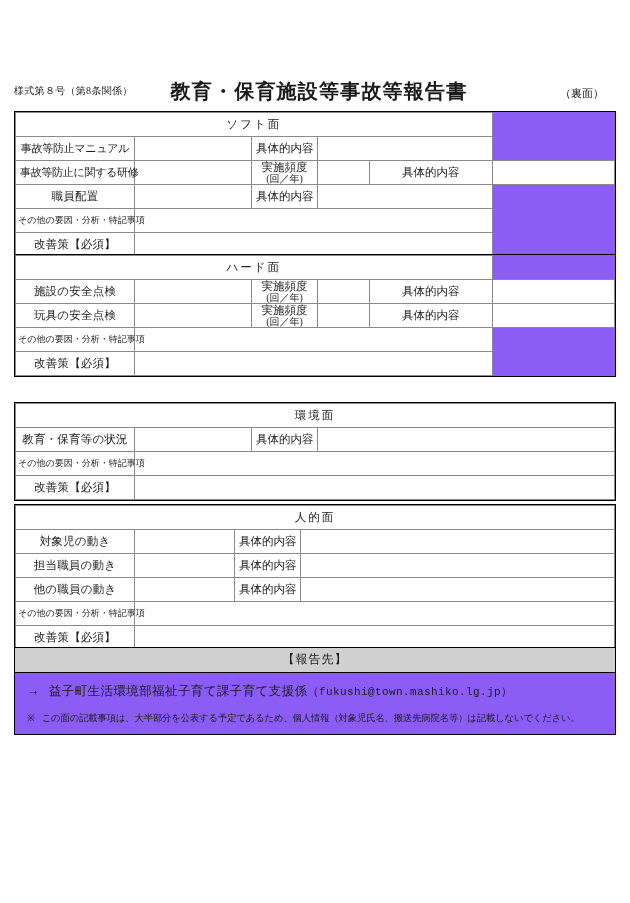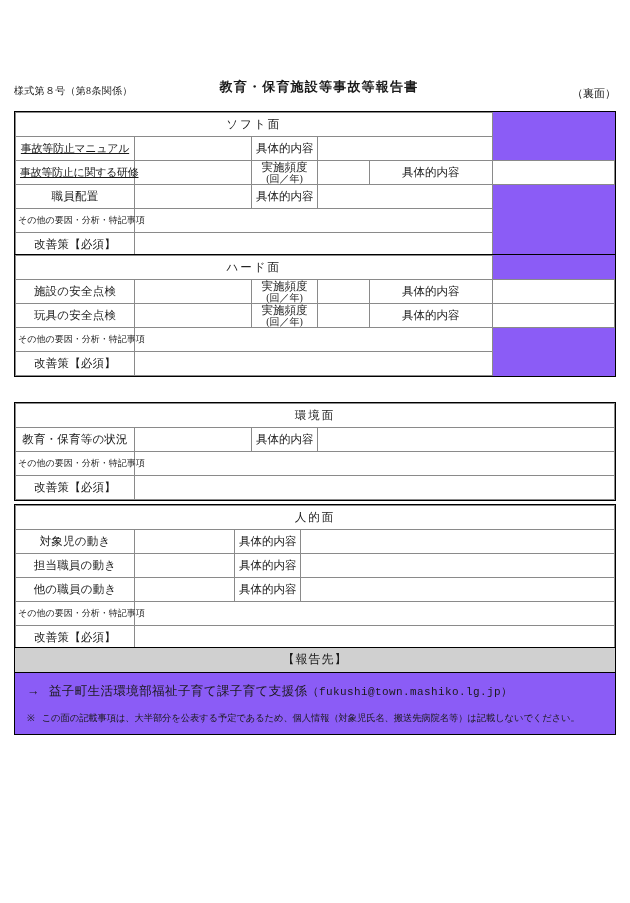--- a/index.html
+++ b/index.html
@@ -39,28 +39,28 @@
     top: 6px;
     font-size: 10px;
     letter-spacing: 0.3px;
     white-space: nowrap;
   }
   .doc-title {
     position: absolute;
     left: 8px; right: 0;
     top: 0;
     text-align: center;
-    font-size: 13px;
+    font-size: 20px;
     font-weight: bold;
     letter-spacing: 1.2px;
     white-space: nowrap;
   }
   .side-note {
     position: absolute;
-    right: 0;
+    right: 12px;
     top: 8px;
     font-size: 11px;
     white-space: nowrap;
   }
 
   
   .block {
     position: absolute;
     left: 14px;
     width: 602px;
@@ -98,21 +98,20 @@
   }
   td.lbl.sm {
     font-size: 9px;
     letter-spacing: 0px;
     text-align: right;
     padding-left: 2px;
   }
   td.lbl.tight {
     letter-spacing: -0.3px;
     font-size: 11px;
-    text-decoration: underline;
   }
   td.sublbl {
     background: #d4d4d4;
     text-align: center;
     white-space: nowrap;
     font-size: 11.5px;
   }
   td.sublbl .main { display: block; line-height: 1.05; }
   td.sublbl .unit { display: block; font-size: 10px; line-height: 1.1; }
   td.fill { background: #ffffff; }

